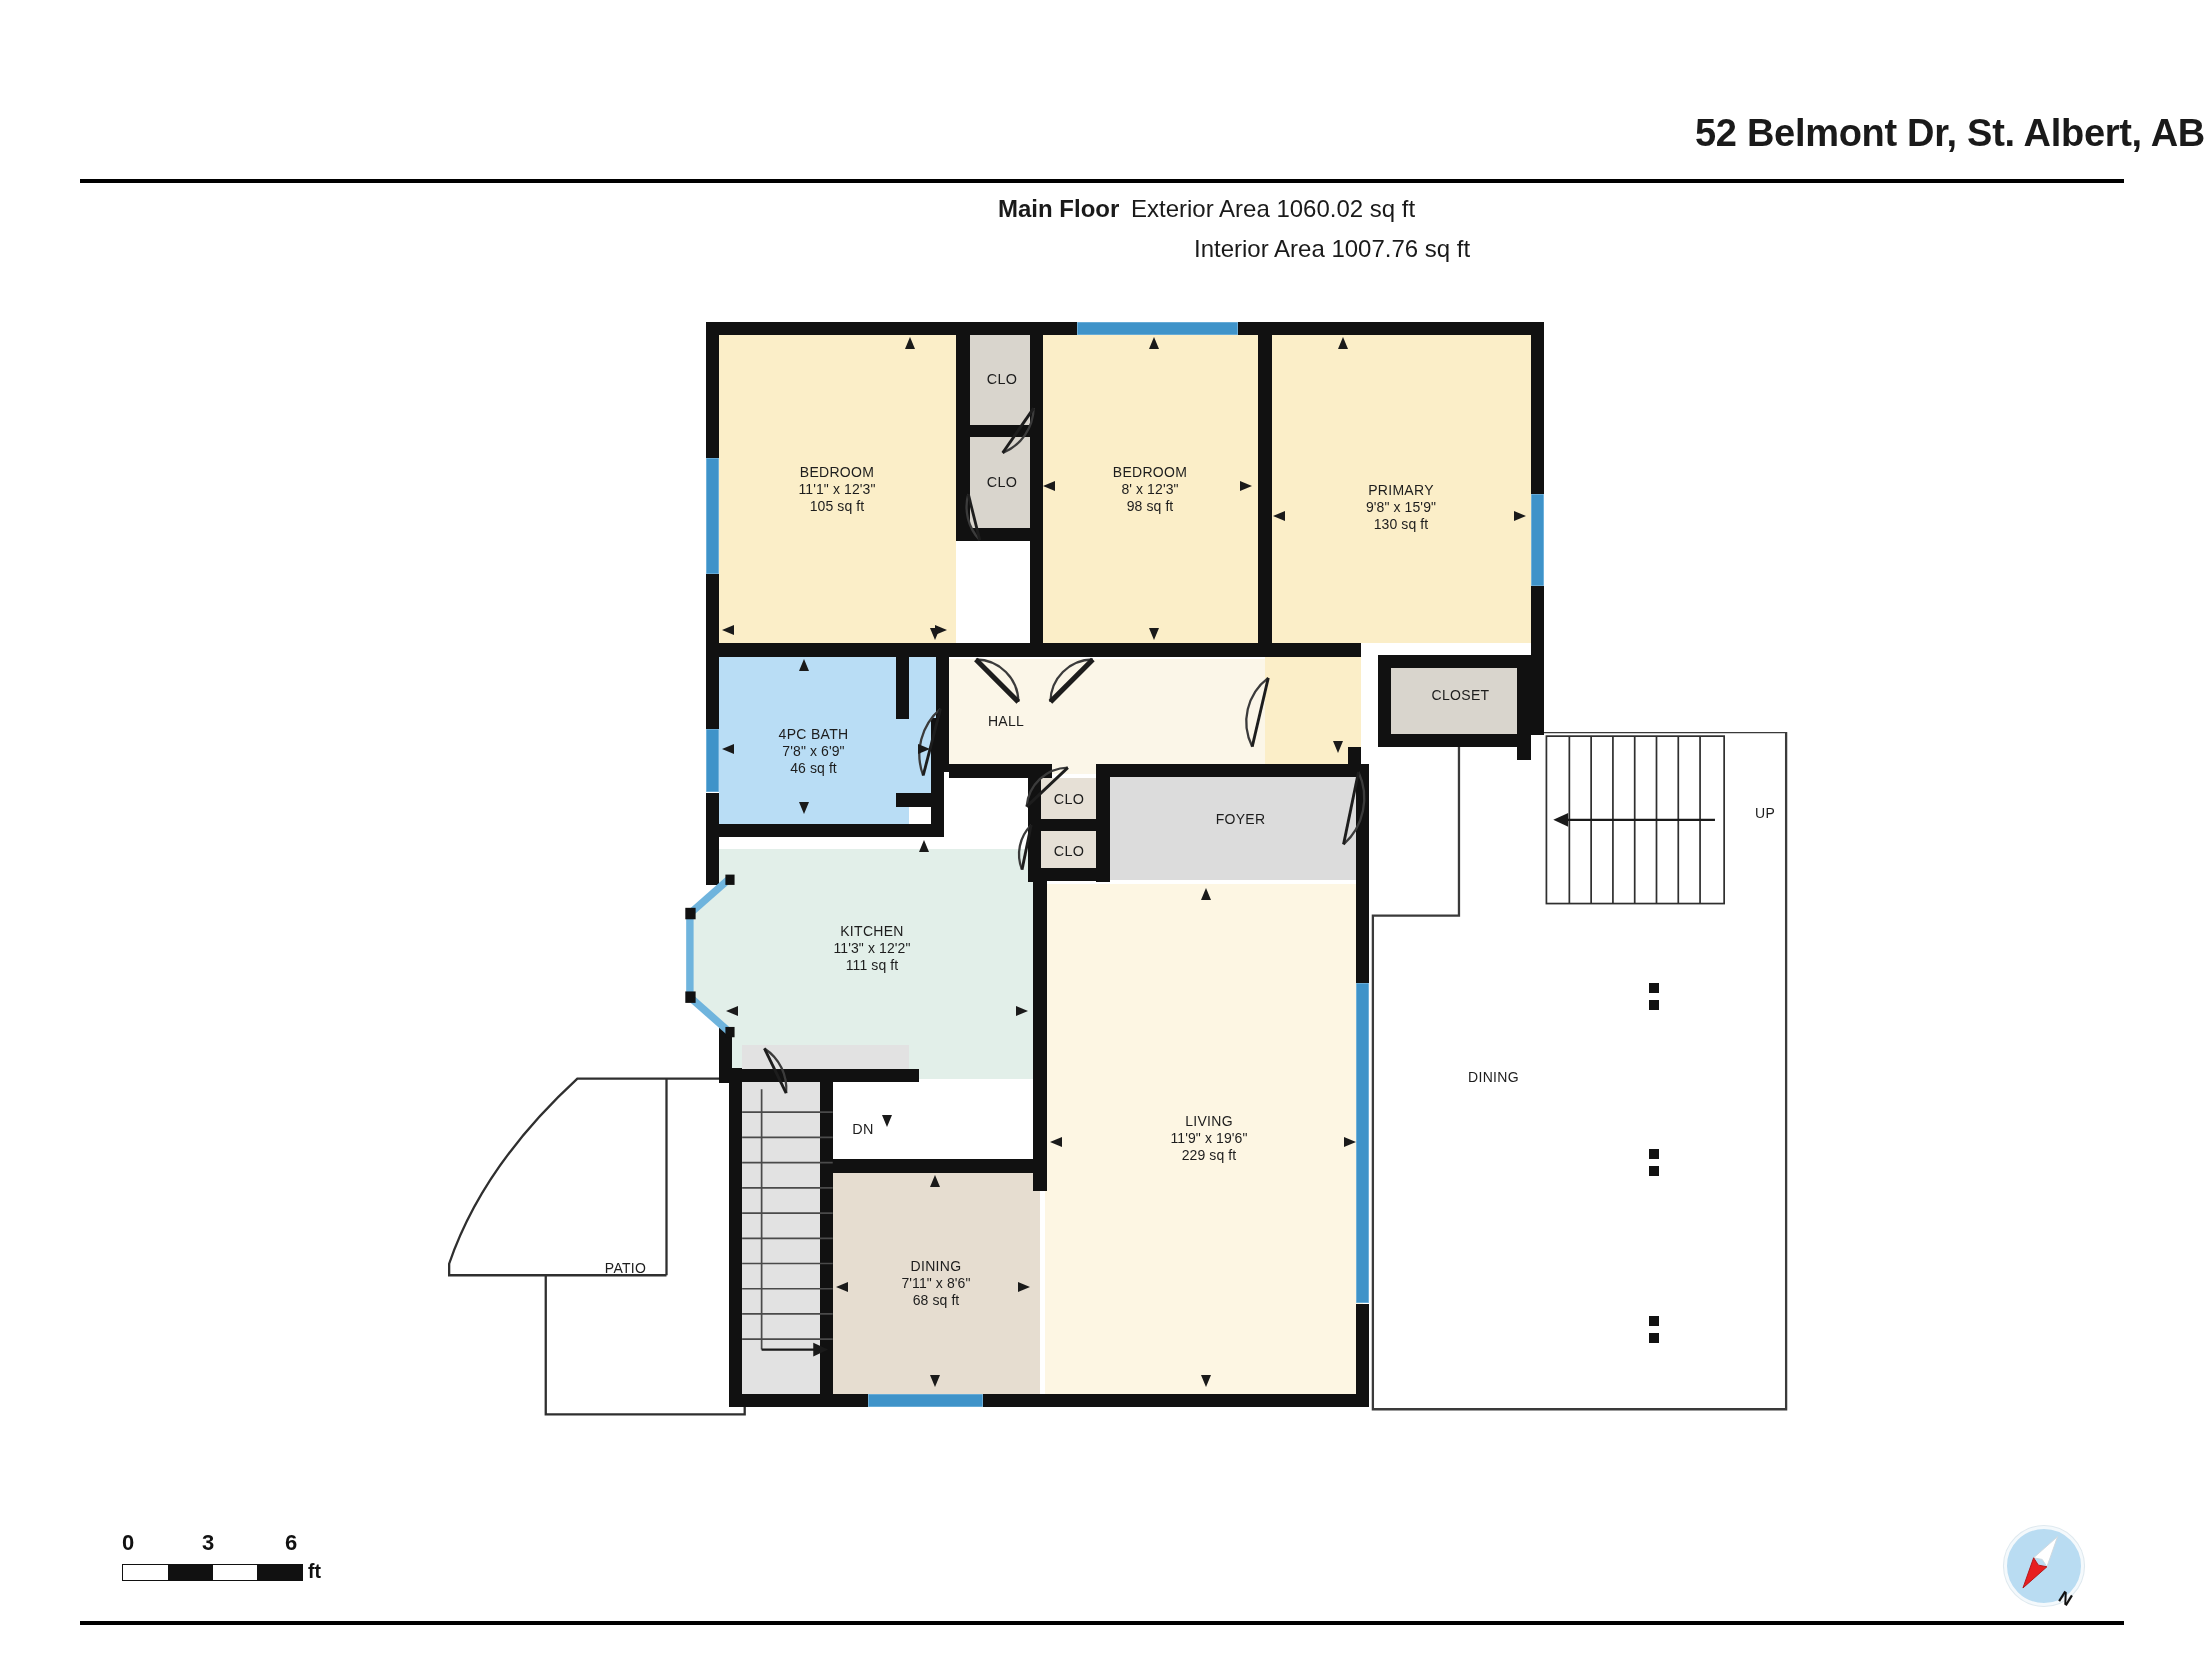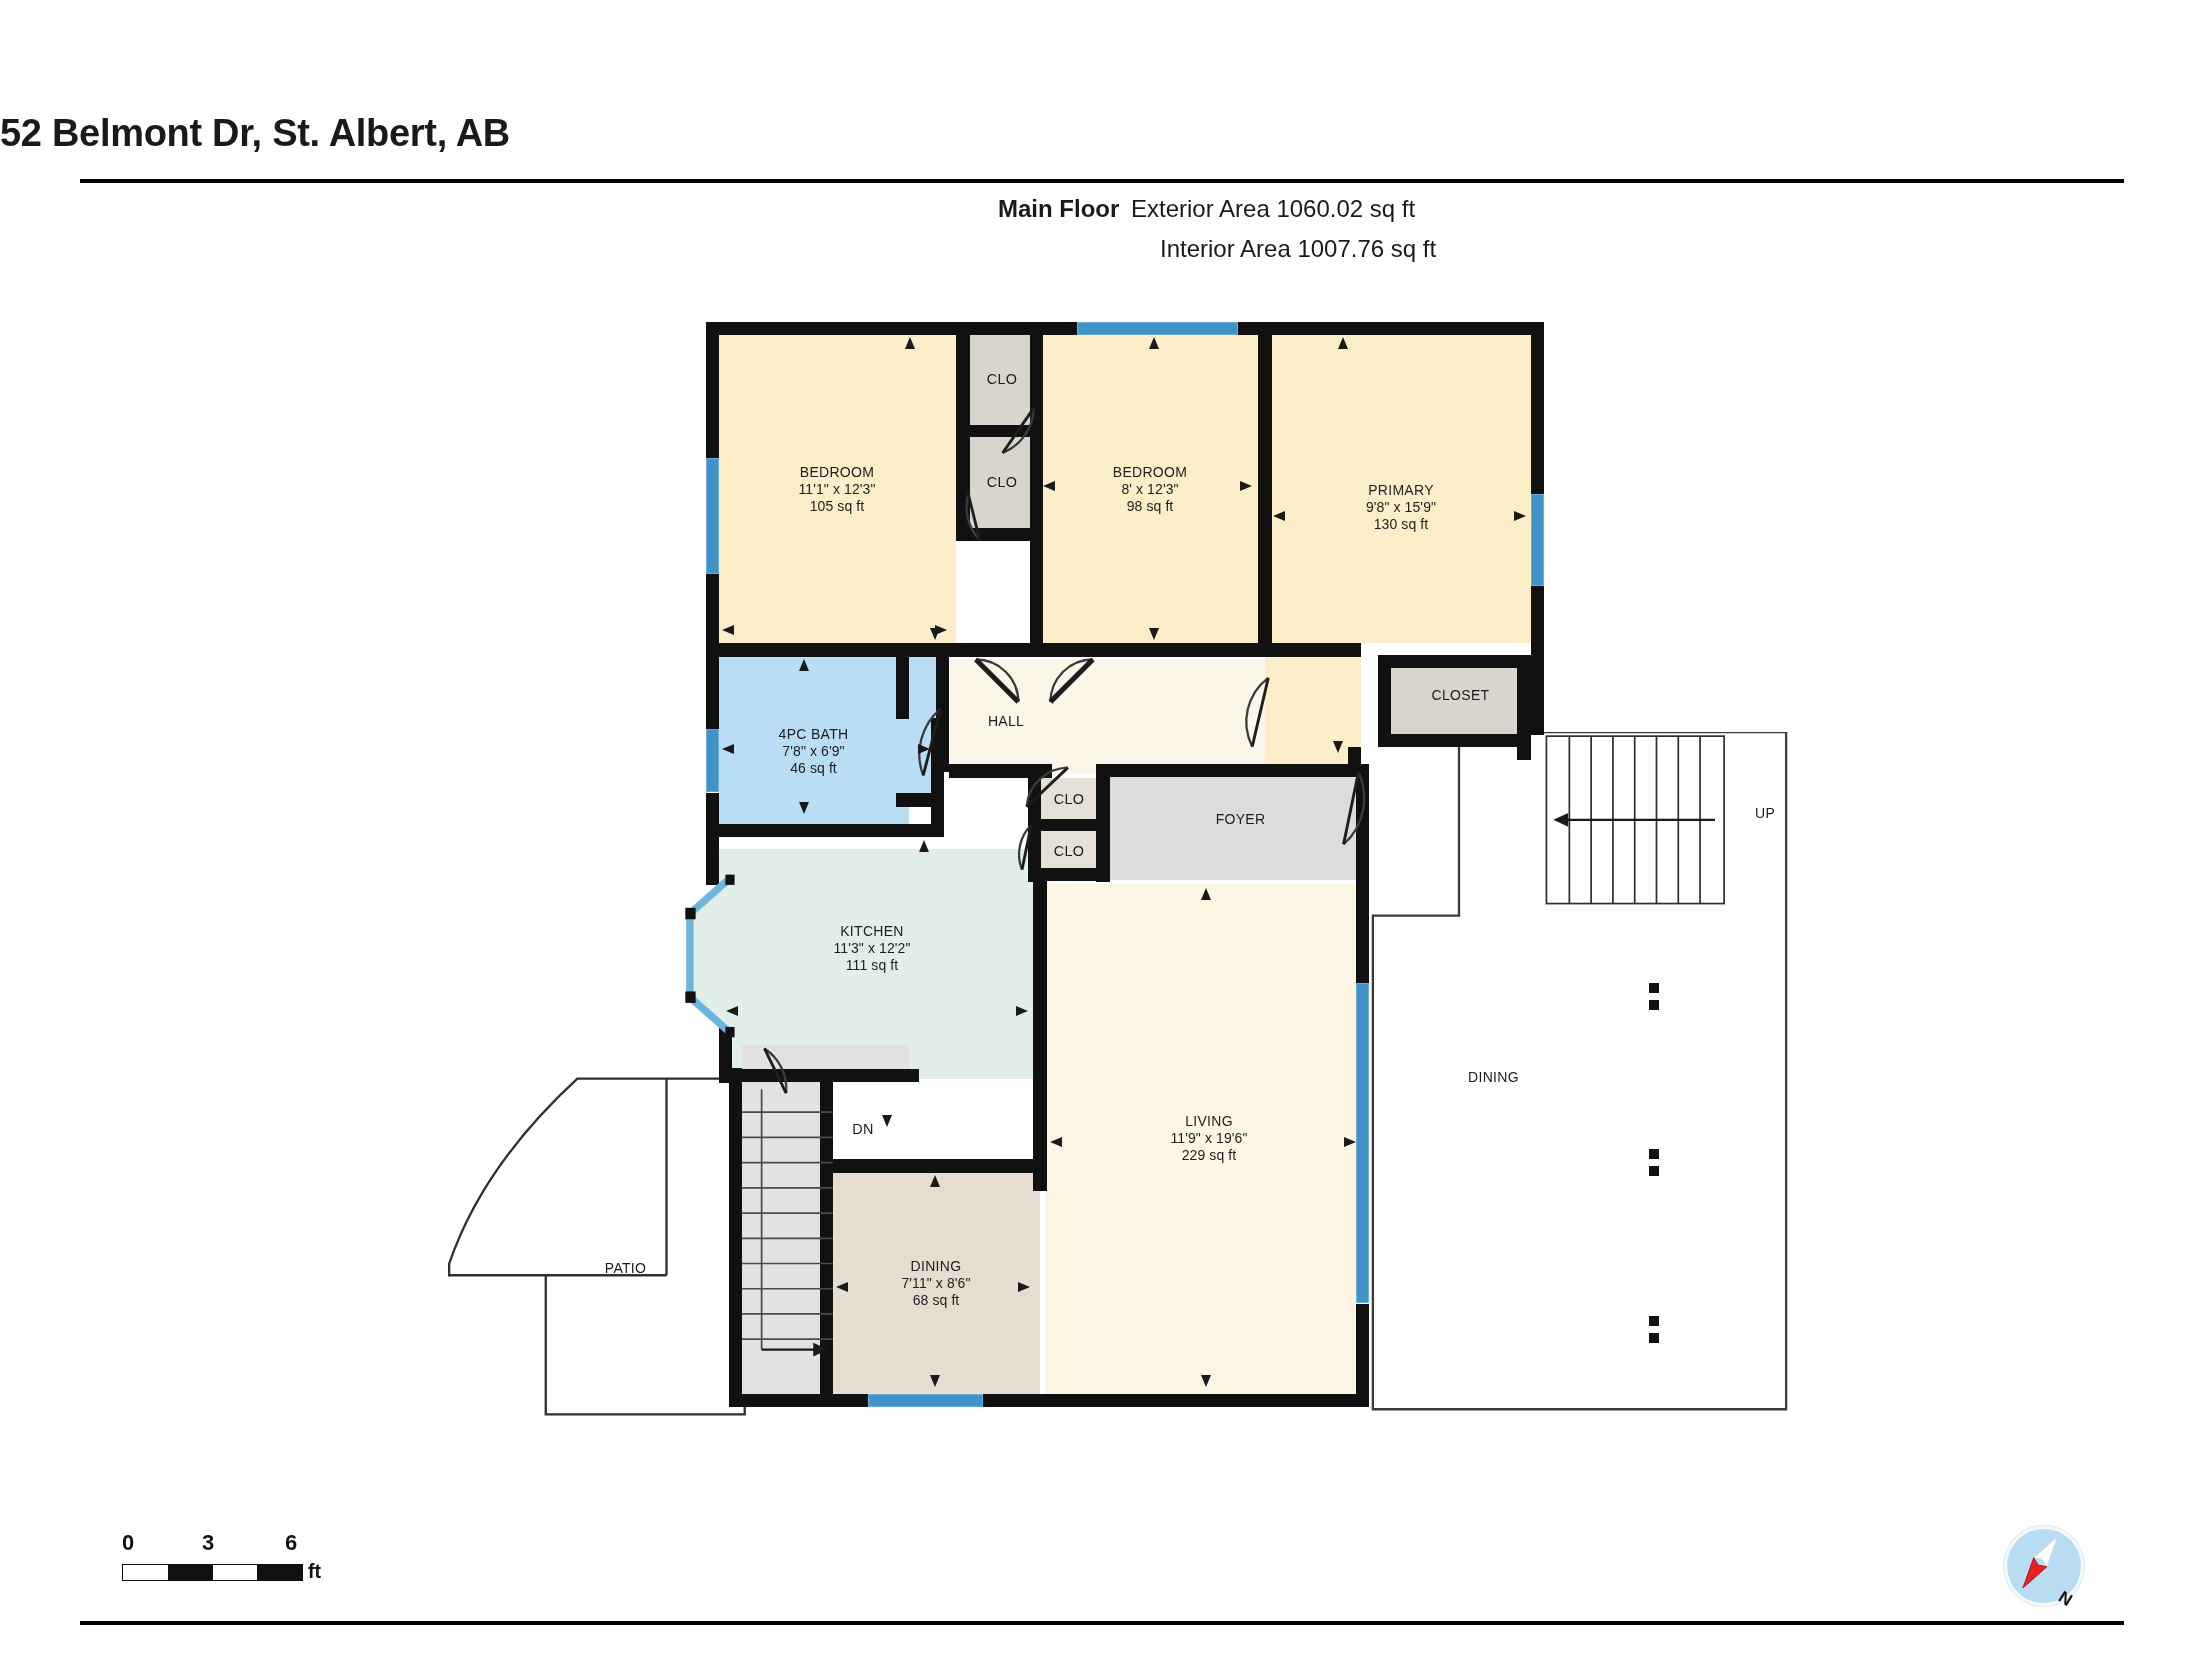--- a/index.html
+++ b/index.html
@@ -1,29 +1,29 @@
 <!DOCTYPE html>
 <html style="font-size:9.2px"><head>
 <meta charset="utf-8">
 <style>
   html,body{margin:0;padding:0;background:#ffffff;}
   body{width:2205px;height:1654px;font-family:"Liberation Sans",sans-serif;color:#111;overflow:hidden;}
   #page{position:relative;width:2205px;height:1654px;background:#fff;}
 
   
-  .title{position:absolute;left:0;top:112px;width:2205px;text-align:left;
+  .title{position:absolute;left:0;top:112px;width:2205px;text-align:right;
          font-size:38px;font-weight:bold;letter-spacing:-0.3px;color:#1a1a1a;}
   .rule{position:absolute;background:#000;}
   #rule-top{left:80px;top:179px;width:2044px;height:4px;}
   #rule-bottom{left:80px;top:1621px;width:2044px;height:4px;}
 
   .subhead{position:absolute;font-size:24px;color:#1a1a1a;white-space:nowrap;}
   #floor-label{left:998px;top:195px;font-weight:bold;}
   #ext-area{left:1131px;top:195px;}
-  #int-area{left:1160px;top:235px;}
+  #int-area{left:1194px;top:235px;}
 
   
   #plan{position:absolute;left:0;top:0;width:2205px;height:1654px;}
 
   
   .room{position:absolute;box-sizing:border-box;}
   .wall{position:absolute;background:#111;}
   .win{position:absolute;background:#3f93c9;box-shadow:0 0 0 0.6px #8fc4e4 inset;}
 
   .rlabel{position:absolute;text-align:center;white-space:nowrap;

